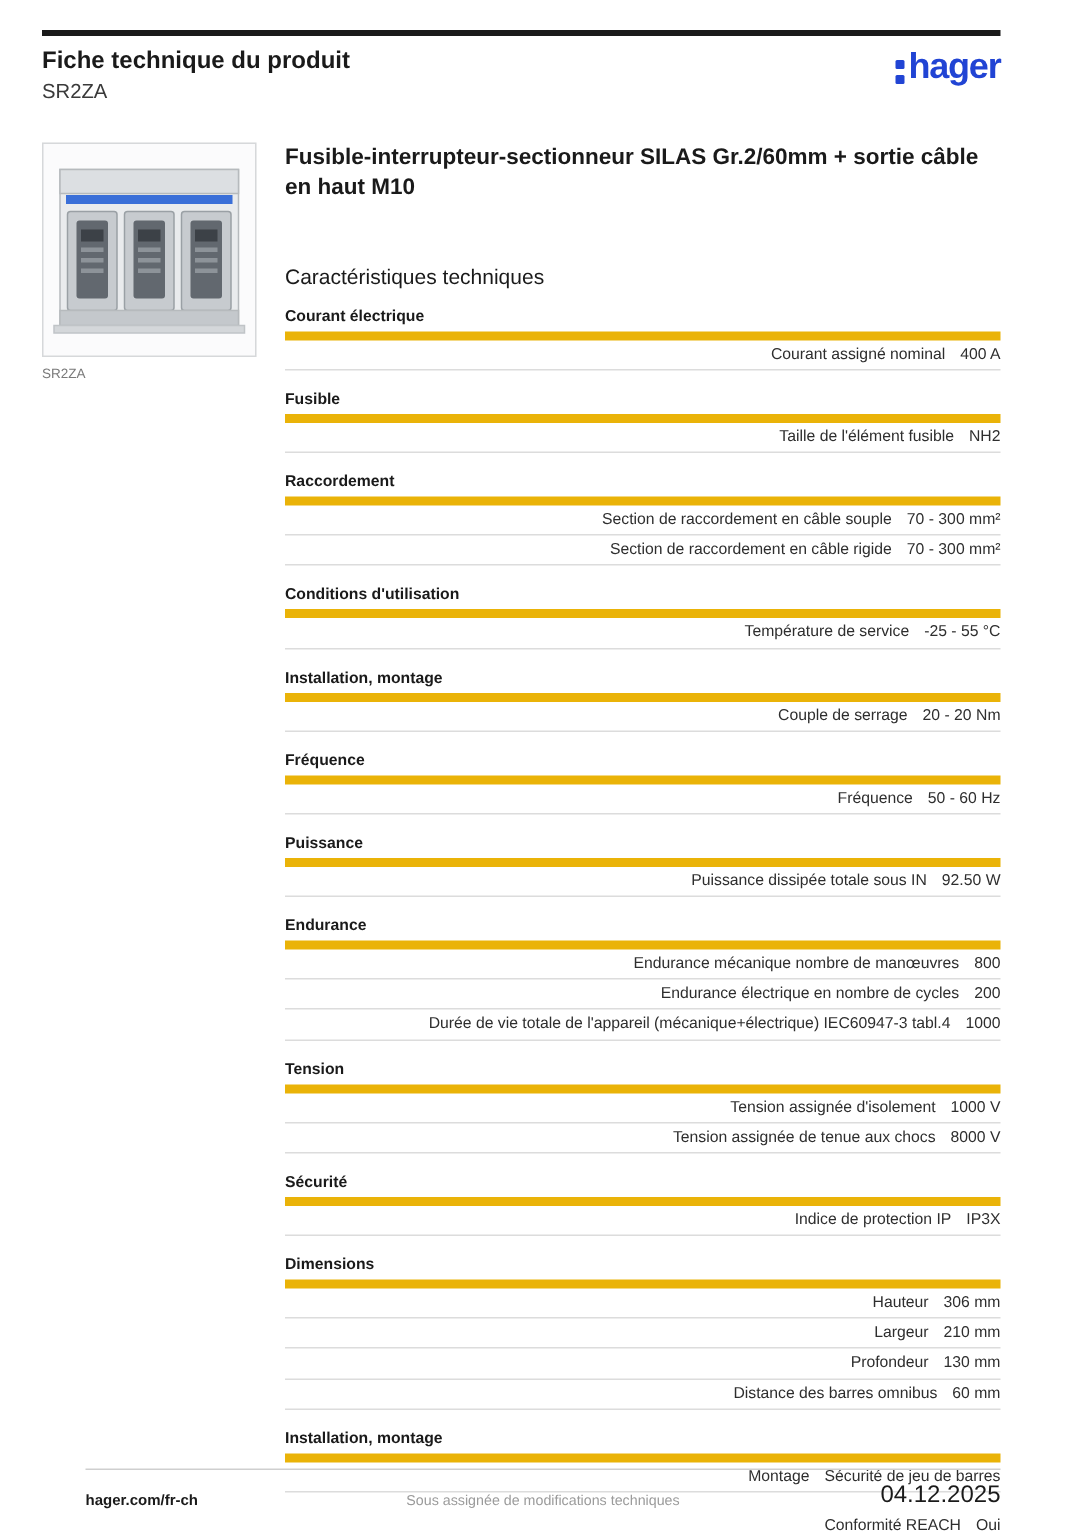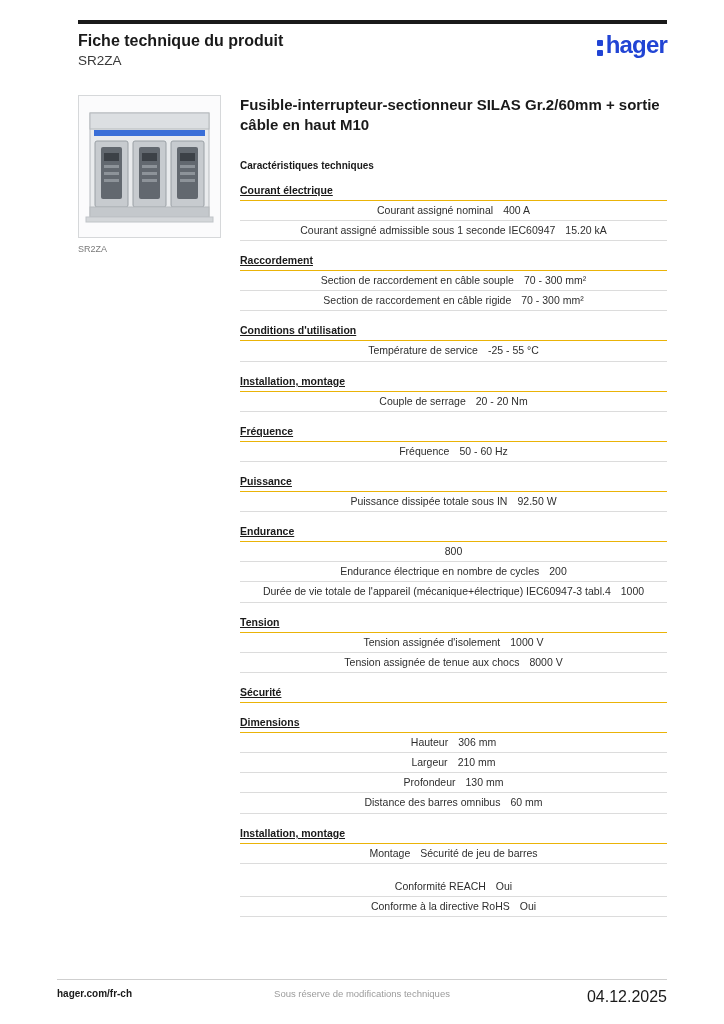--- a/index.html
+++ b/index.html
@@ -4,21 +4,21 @@
 <style>
   * { box-sizing: border-box; margin: 0; padding: 0; }
   html, body { width: 724px; height: 1024px; }
   body {
     font-family: "Liberation Sans", sans-serif;
     background: #ffffff;
     color: #1a1a1a;
     position: relative;
     overflow: hidden;
   }
-  .page { padding: 20px 57px 0 78px; height: 100%; position: relative; }
+  .page { padding: 20px 57px 0 28px; height: 100%; position: relative; }
 
   
   .header {
     border-top: 4px solid #1a1a1a;
     padding-top: 7px;
     display: flex;
     justify-content: space-between;
     align-items: flex-start;
   }
   .header-title { font-size: 16px; font-weight: bold; color: #1a1a1a; line-height: 1.25; }
@@ -34,46 +34,46 @@
   .image-frame {
     width: 143px; height: 143px;
     border: 1px solid #d6d8da;
     background: #fbfbfc;
     display: flex; align-items: center; justify-content: center;
   }
   .image-caption { font-size: 9px; color: #7a7a7a; margin-top: 6px; }
   .right-col { flex: 1; margin-left: 17px; min-width: 0; }
 
   .product-name { font-size: 15px; font-weight: bold; line-height: 1.35; color: #1a1a1a; }
-  .caract-title { font-size: 10px; font-weight: bold; margin-top: 24px; color: #1a1a1a; }
+  .caract-title { font-size: 14px; font-weight: normal; margin-top: 40px; color: #1a1a1a; }
 
   
   .sections { margin-top: 4px; }
   .section { margin-top: 13px; }
   .section-title {
     font-size: 10.5px; font-weight: bold; color: #1a1a1a;
-    padding-bottom: 4px; border-bottom: 1px solid #eab308; text-decoration: underline;
+    padding-bottom: 4px; border-bottom: 6px solid #eab308;
   }
   .spec-row {
-    display: flex; justify-content: center; align-items: baseline;
+    display: flex; justify-content: flex-end; align-items: baseline;
     font-size: 10.5px; color: #2e2e2e;
     padding: 2px 0 3px 0;
     border-bottom: 1px solid #dcdcdc;
     line-height: 1.35;
   }
   .spec-label { padding-right: 10px; }
   .spec-value { white-space: nowrap; text-align: right; color: #2e2e2e; }
 
   
   .footer {
     position: absolute;
     left: 57px; right: 57px; bottom: 18px;
     border-top: 1px solid #cfcfcf;
     padding-top: 8px;
-    display: flex; align-items: flex-start;
+    display: flex; align-items: flex-end;
   }
   .footer-left  { font-size: 10px; font-weight: bold; color: #1a1a1a; flex: 1; }
   .footer-center{ font-size: 9.5px; color: #9b9b9b; flex: 2; text-align: center; }
   .footer-right { font-size: 16px; font-weight: normal; color: #1a1a1a; flex: 1; text-align: right; }
 </style>
 </head>
 <body>
 
 <div class="page">
 
@@ -140,27 +140,32 @@
 
       <div class="sections">
   <div class="section">
     <div class="section-title">Courant électrique</div>
     <div class="section-rows">
   <div class="spec-row">
     <span class="spec-label">Courant assigné nominal</span>
     <span class="spec-value">400 A</span>
   </div>
 
-  <div class="spec-row">
-    <span class="spec-label">Courant assigné admissible sous 1 seconde IEC60947</span>
-    <span class="spec-value">15.20 kA</span>
-  </div>
-</div>
-  </div>
-
+</div>
+  </div>
+
+  <div class="section">
+    <div class="section-title">Fusible</div>
+    <div class="section-rows">
+  <div class="spec-row">
+    <span class="spec-label">Taille de l'élément fusible</span>
+    <span class="spec-value">NH2</span>
+  </div>
+</div>
+  </div>
 
   <div class="section">
     <div class="section-title">Raccordement</div>
     <div class="section-rows">
   <div class="spec-row">
     <span class="spec-label">Section de raccordement en câble souple</span>
     <span class="spec-value">70 - 300 mm²</span>
   </div>
 
   <div class="spec-row">
@@ -207,20 +212,21 @@
     <span class="spec-label">Puissance dissipée totale sous IN</span>
     <span class="spec-value">92.50 W</span>
   </div>
 </div>
   </div>
 
   <div class="section">
     <div class="section-title">Endurance</div>
     <div class="section-rows">
   <div class="spec-row">
+    <span class="spec-label">Endurance mécanique nombre de manœuvres</span>
     <span class="spec-value">800</span>
   </div>
 
   <div class="spec-row">
     <span class="spec-label">Endurance électrique en nombre de cycles</span>
     <span class="spec-value">200</span>
   </div>
 
   <div class="spec-row">
     <span class="spec-label">Durée de vie totale de l'appareil (mécanique+électrique) IEC60947-3 tabl.4</span>
@@ -239,20 +245,26 @@
 
   <div class="spec-row">
     <span class="spec-label">Tension assignée de tenue aux chocs</span>
     <span class="spec-value">8000 V</span>
   </div>
 </div>
   </div>
 
   <div class="section">
     <div class="section-title">Sécurité</div>
+    <div class="section-rows">
+  <div class="spec-row">
+    <span class="spec-label">Indice de protection IP</span>
+    <span class="spec-value">IP3X</span>
+  </div>
+</div>
   </div>
 
   <div class="section">
     <div class="section-title">Dimensions</div>
     <div class="section-rows">
   <div class="spec-row">
     <span class="spec-label">Hauteur</span>
     <span class="spec-value">306 mm</span>
   </div>
 
@@ -295,17 +307,17 @@
     <span class="spec-value">Oui</span>
   </div>
 </div>
   </div>
 </div>
     </div>
   </div>
 
   <div class="footer">
     <div class="footer-left">hager.com/fr-ch</div>
-    <div class="footer-center">Sous réserve de modifications techniques</div>
+    <div class="footer-center">Sous assignée de modifications techniques</div>
     <div class="footer-right">04.12.2025</div>
   </div>
 
 </div>
 
 </body></html>

